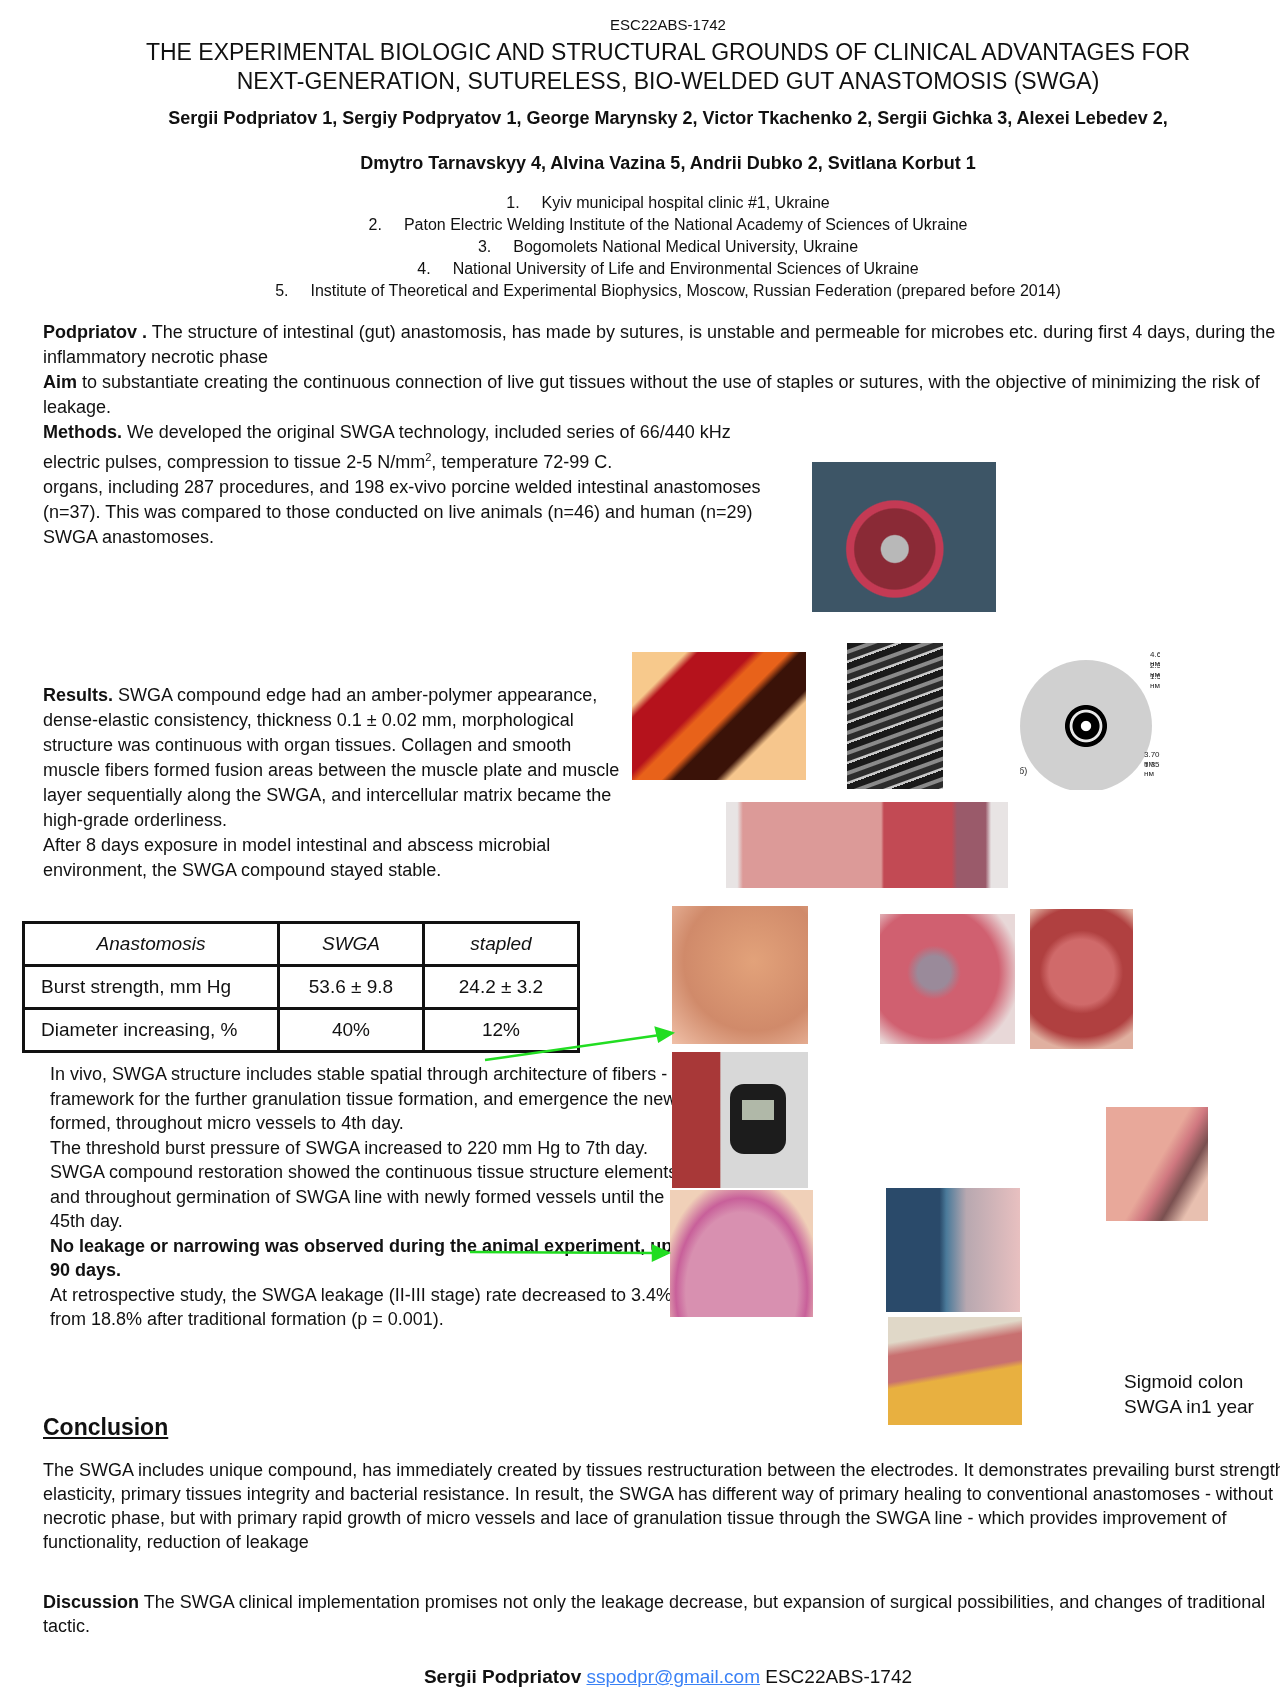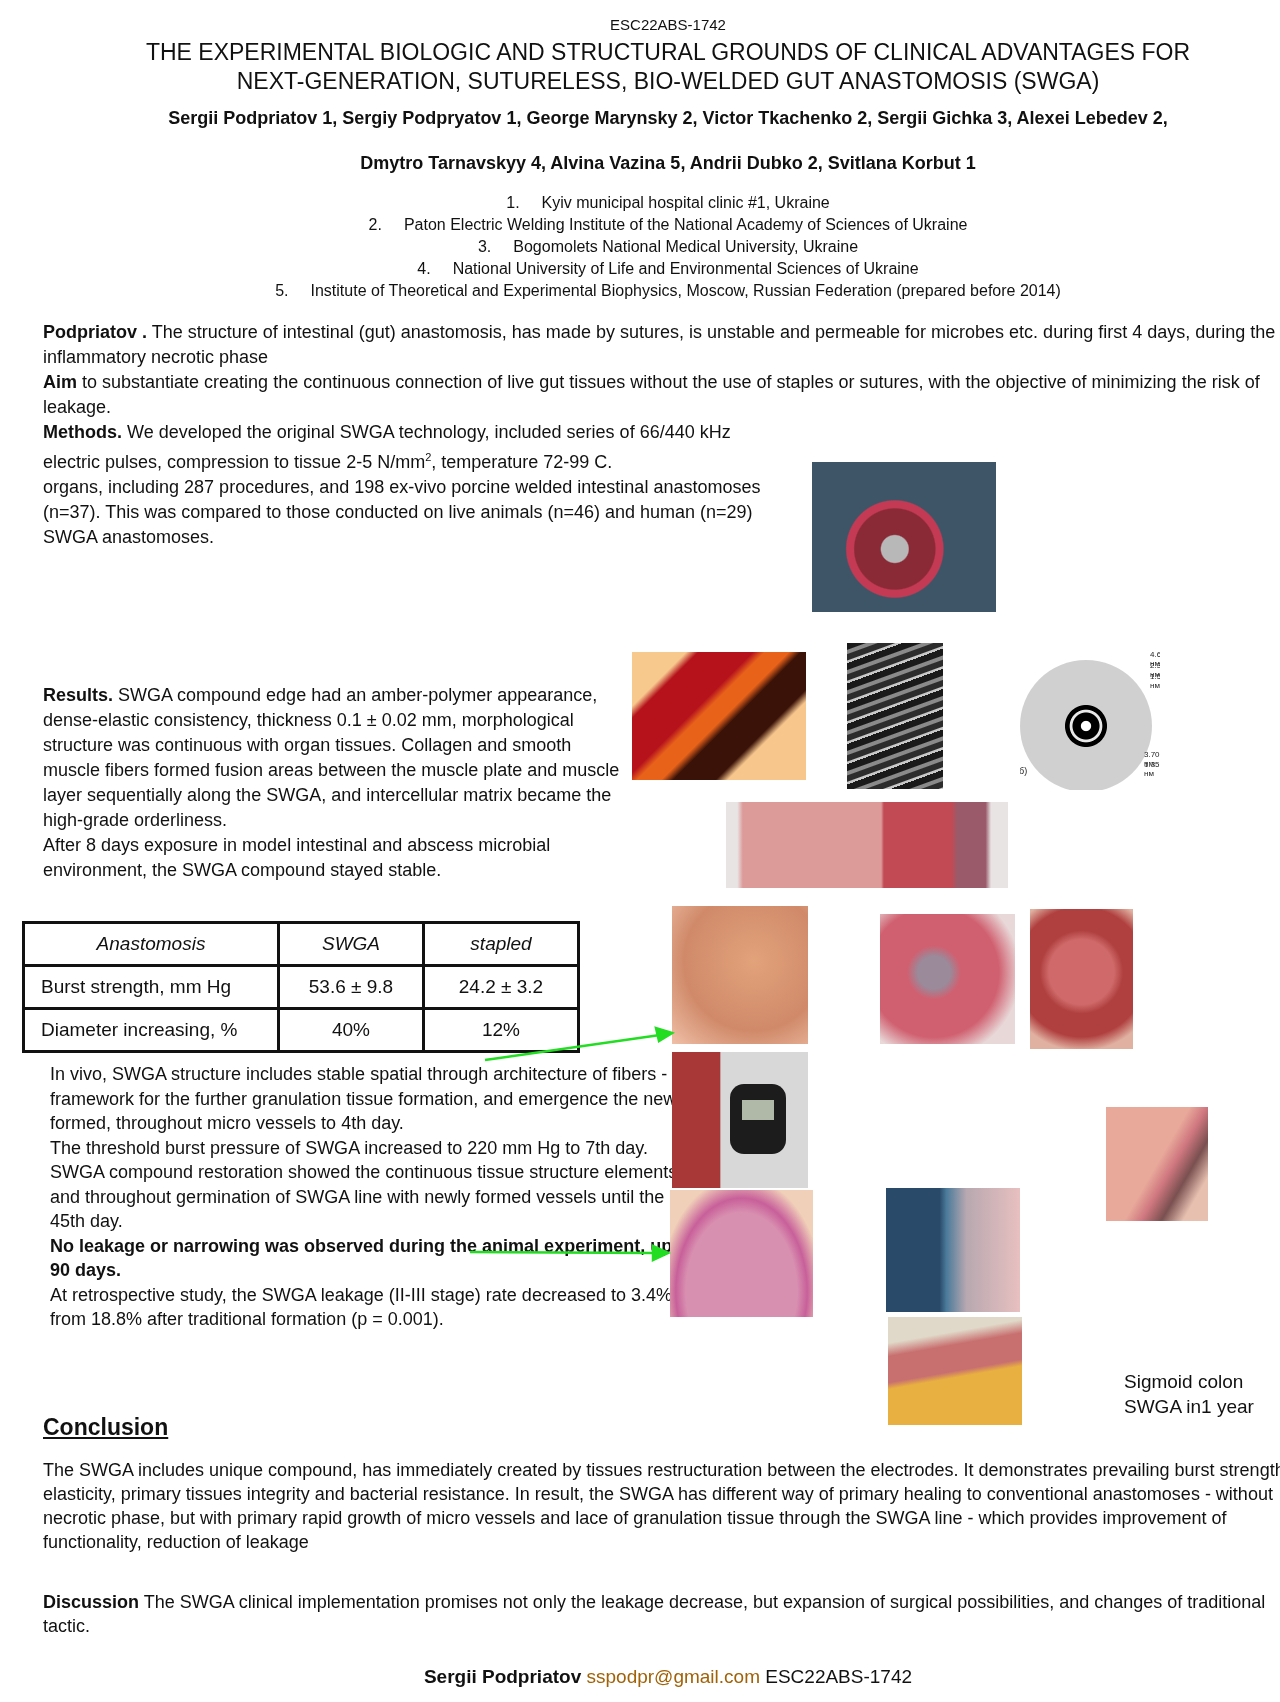--- a/index.html
+++ b/index.html
@@ -24,21 +24,21 @@
   #res-table tr:first-child td { font-style:italic; }
   #res-table td.c0 { width:222px; }
   #res-table td.c1 { width:114px; }
   #res-table td.c2 { width:124px; }
   #res-table tr:not(:first-child) td.c0 { text-align:left; padding-left:16px; }
   #invivo { top:1062px; left:22px; width:650px; }
   #conclusion-h { top:1414px; left:15px; font-size:23px; font-weight:bold; text-decoration:underline; }
   #conclusion { top:1458px; left:15px; width:1250px; line-height:24px; }
   #discussion { top:1590px; left:15px; width:1250px; line-height:24px; }
   #footer { top:1666px; left:0; width:1280px; font-size:19px; }
-  #footer a { color:#a16207; }
+  #footer a { color:#3b82f6; text-decoration:underline; }
   #caption { top:1369px; left:1096px; font-size:19px; line-height:25px; }
   .img { position:absolute; overflow:hidden; }
   #img-welder { left:812px; top:462px; width:184px; height:150px;
     background:radial-gradient(circle at 45% 58%, #b8b8b8 0 10%, #8a2a36 11% 30%, #c43a54 31% 36%, #3d5566 37% 100%); }
   #img-histo-red { left:632px; top:652px; width:174px; height:128px;
     background:linear-gradient(135deg, #f7c98c 0 18%, #b5121c 22% 40%, #e8621a 44% 52%, #3a1208 56% 70%, #f6c68d 74% 100%); }
   #img-electron { left:847px; top:643px; width:96px; height:146px;
     background:repeating-linear-gradient(160deg, #1a1a1a 0 6px, #8a8a8a 7px 10px, #2c2c2c 11px 16px, #c8c8c8 17px 19px); }
   #img-xray { left:1020px; top:650px; width:140px; height:140px; }
   #img-xray .disc { position:absolute; left:0; top:10px; width:132px; height:132px; border-radius:50%;

